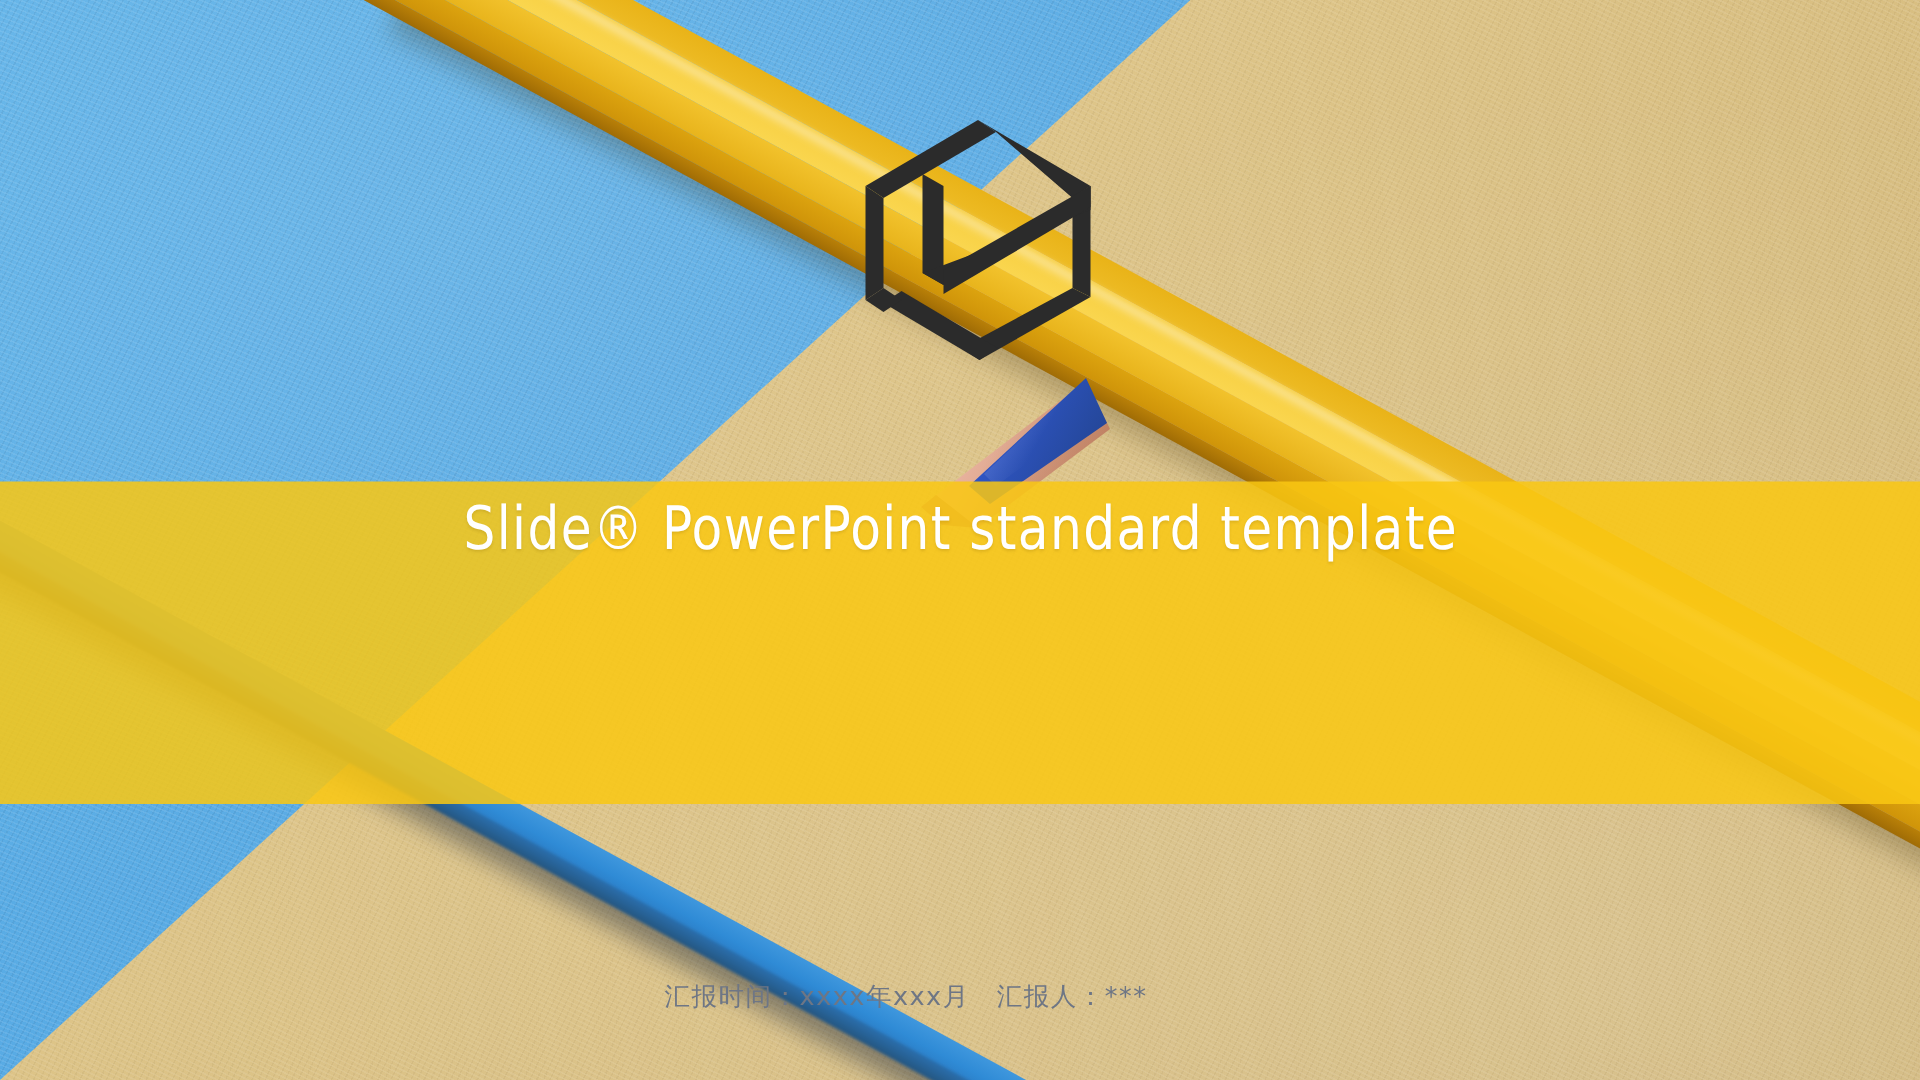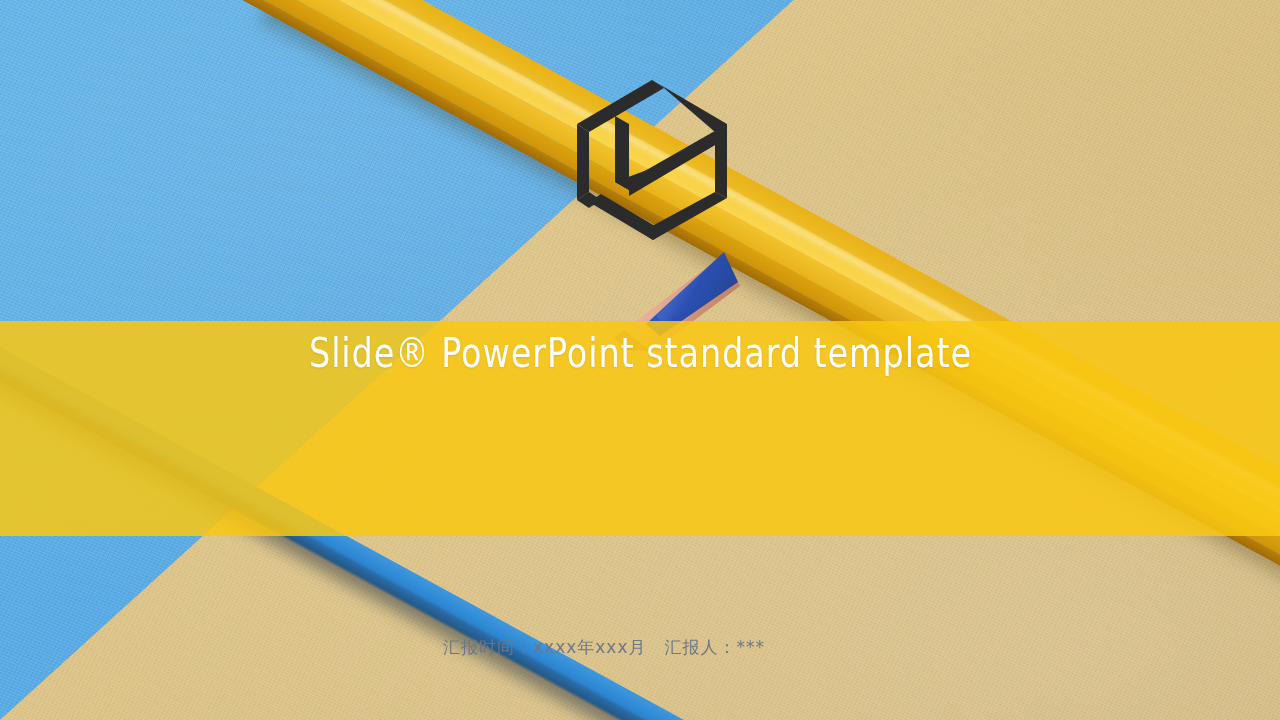--- a/index.html
+++ b/index.html
@@ -228,21 +228,21 @@
     letter-spacing: 30px;
     padding-left: 30px;
     white-space: nowrap;
     text-shadow: 0 2px 3px rgba(120,90,0,.15);
   }
 
   
   .footer {
     position: absolute;
     left: 0;
-    top: 636px;
+    top: 653px;
     width: 1208px;
     text-align: center;
     font-family: "DejaVu Sans", "Liberation Sans", sans-serif;
     font-size: 17px;
     letter-spacing: 1px;
     color: #6e7685;
     white-space: nowrap;
   }
   .footer .seg { display: inline; }
   .footer .gap { display: inline-block; width: 18px; }

